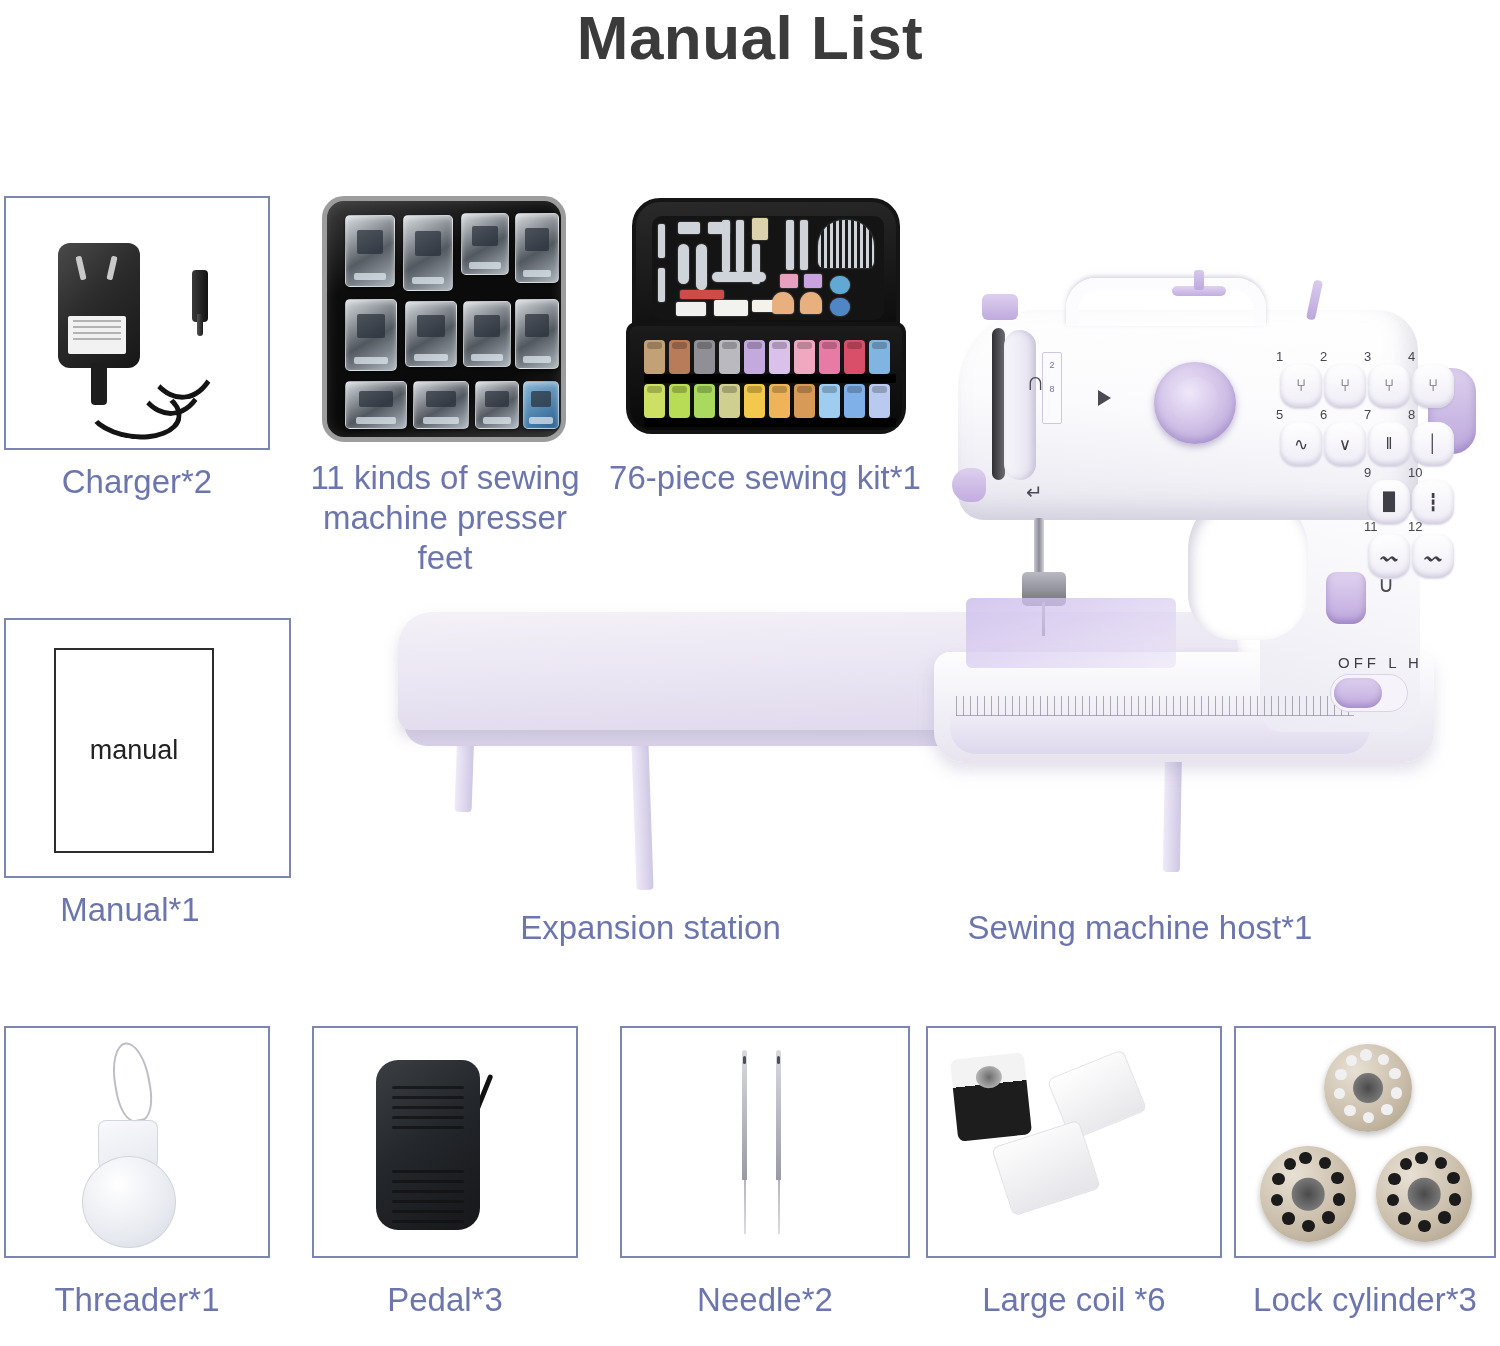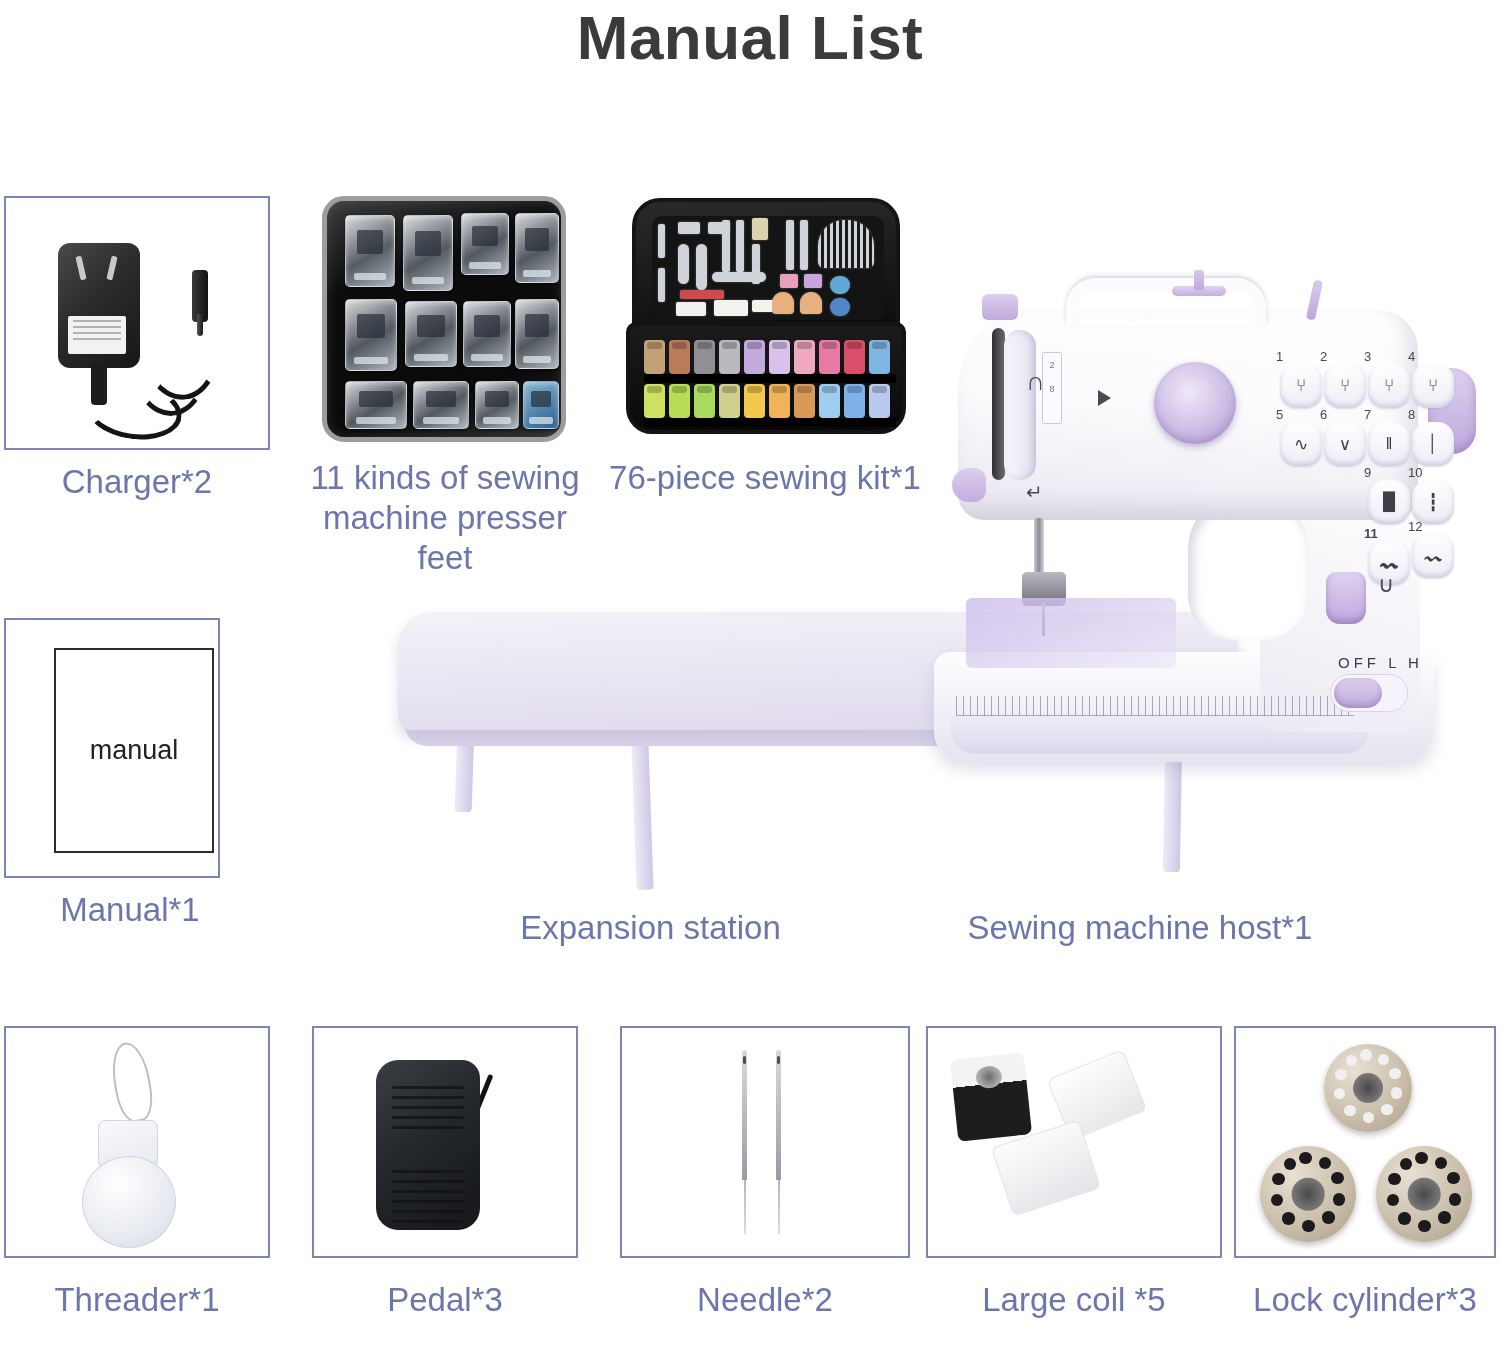--- a/index.html
+++ b/index.html
@@ -120,21 +120,21 @@
   }
   .spool { position: absolute; width: 21px; height: 34px; border-radius: 4px; }
   .spool:after{content:"";position:absolute;left:3px;top:2px;width:15px;height:7px;background:rgba(0,0,0,.22);border-radius:3px;}
   .kit-strap {
     position:absolute; height: 9px; background:#000; border-radius:2px; left: 14px; width: 252px;
   }
   #kit-caption { left: 590px; top: 458px; width: 350px; }
   #feet-caption { left: 300px; top: 458px; width: 290px; }
 
   
-  #manual-box { left: 4px; top: 618px; width: 216px; height: 260px; }
+  #manual-box { left: 4px; top: 618px; width: 287px; height: 260px; }
   .manual-sheet {
     position: absolute; left: 48px; top: 28px; width: 160px; height: 205px;
     background: #fff; border: 2px solid #2c2c2c;
     display:flex; align-items:center; justify-content:center;
   }
   .manual-sheet span { font-size: 27px; color: #222; }
   #manual-caption { left: 4px; top: 890px; width: 252px; }
 
   
   #table-img { position: absolute; left: 398px; top: 600px; width: 840px; height: 270px; }
@@ -555,21 +555,21 @@
         <s>│</s>
       </div>
     <div class="m-btn" style="left:92px;  top:132px;">
         <u>9</u>
         <s>█</s>
       </div>
     <div class="m-btn" style="left:136px; top:132px;">
         <u>10</u>
         <s>┇</s>
       </div>
-    <div class="m-btn" style="left:92px;  top:193px;font-weight:bold;">
+    <div class="m-btn" style="left:92px;  top:186px;">
         <u>11</u>
         <s>〰</s>
       </div>
     <div class="m-btn" style="left:136px; top:186px;">
         <u>12</u>
         <s>〰</s>
       </div>
   </div>
 
   <div class="m-rev-lever"></div>
@@ -625,21 +625,21 @@
       <i></i>
     </div>
 </div>
 <div class="caption cap-row" style="left:620px; width:290px;">Needle*2</div>
 
 <div class="box" id="coil-box">
   <div class="coil dark"></div>
   <div class="coil w1"></div>
   <div class="coil w2"></div>
 </div>
-<div class="caption cap-row" style="left:926px; width:296px;">Large coil *5</div>
+<div class="caption cap-row" style="left:926px; width:296px;">Large coil *6</div>
 
 <div class="box" id="lock-box">
   <div class="bobbin light b1">
     <span class="dot" style="left:41%; top:6%;"></span>
       <span class="dot" style="left:61%; top:11%;"></span>
     <span class="dot" style="left:74%; top:27%;"></span>
       <span class="dot" style="left:76%; top:49%;"></span>
     <span class="dot" style="left:65%; top:68%;"></span>
       <span class="dot" style="left:44%; top:77%;"></span>
     <span class="dot" style="left:23%; top:69%;"></span>

